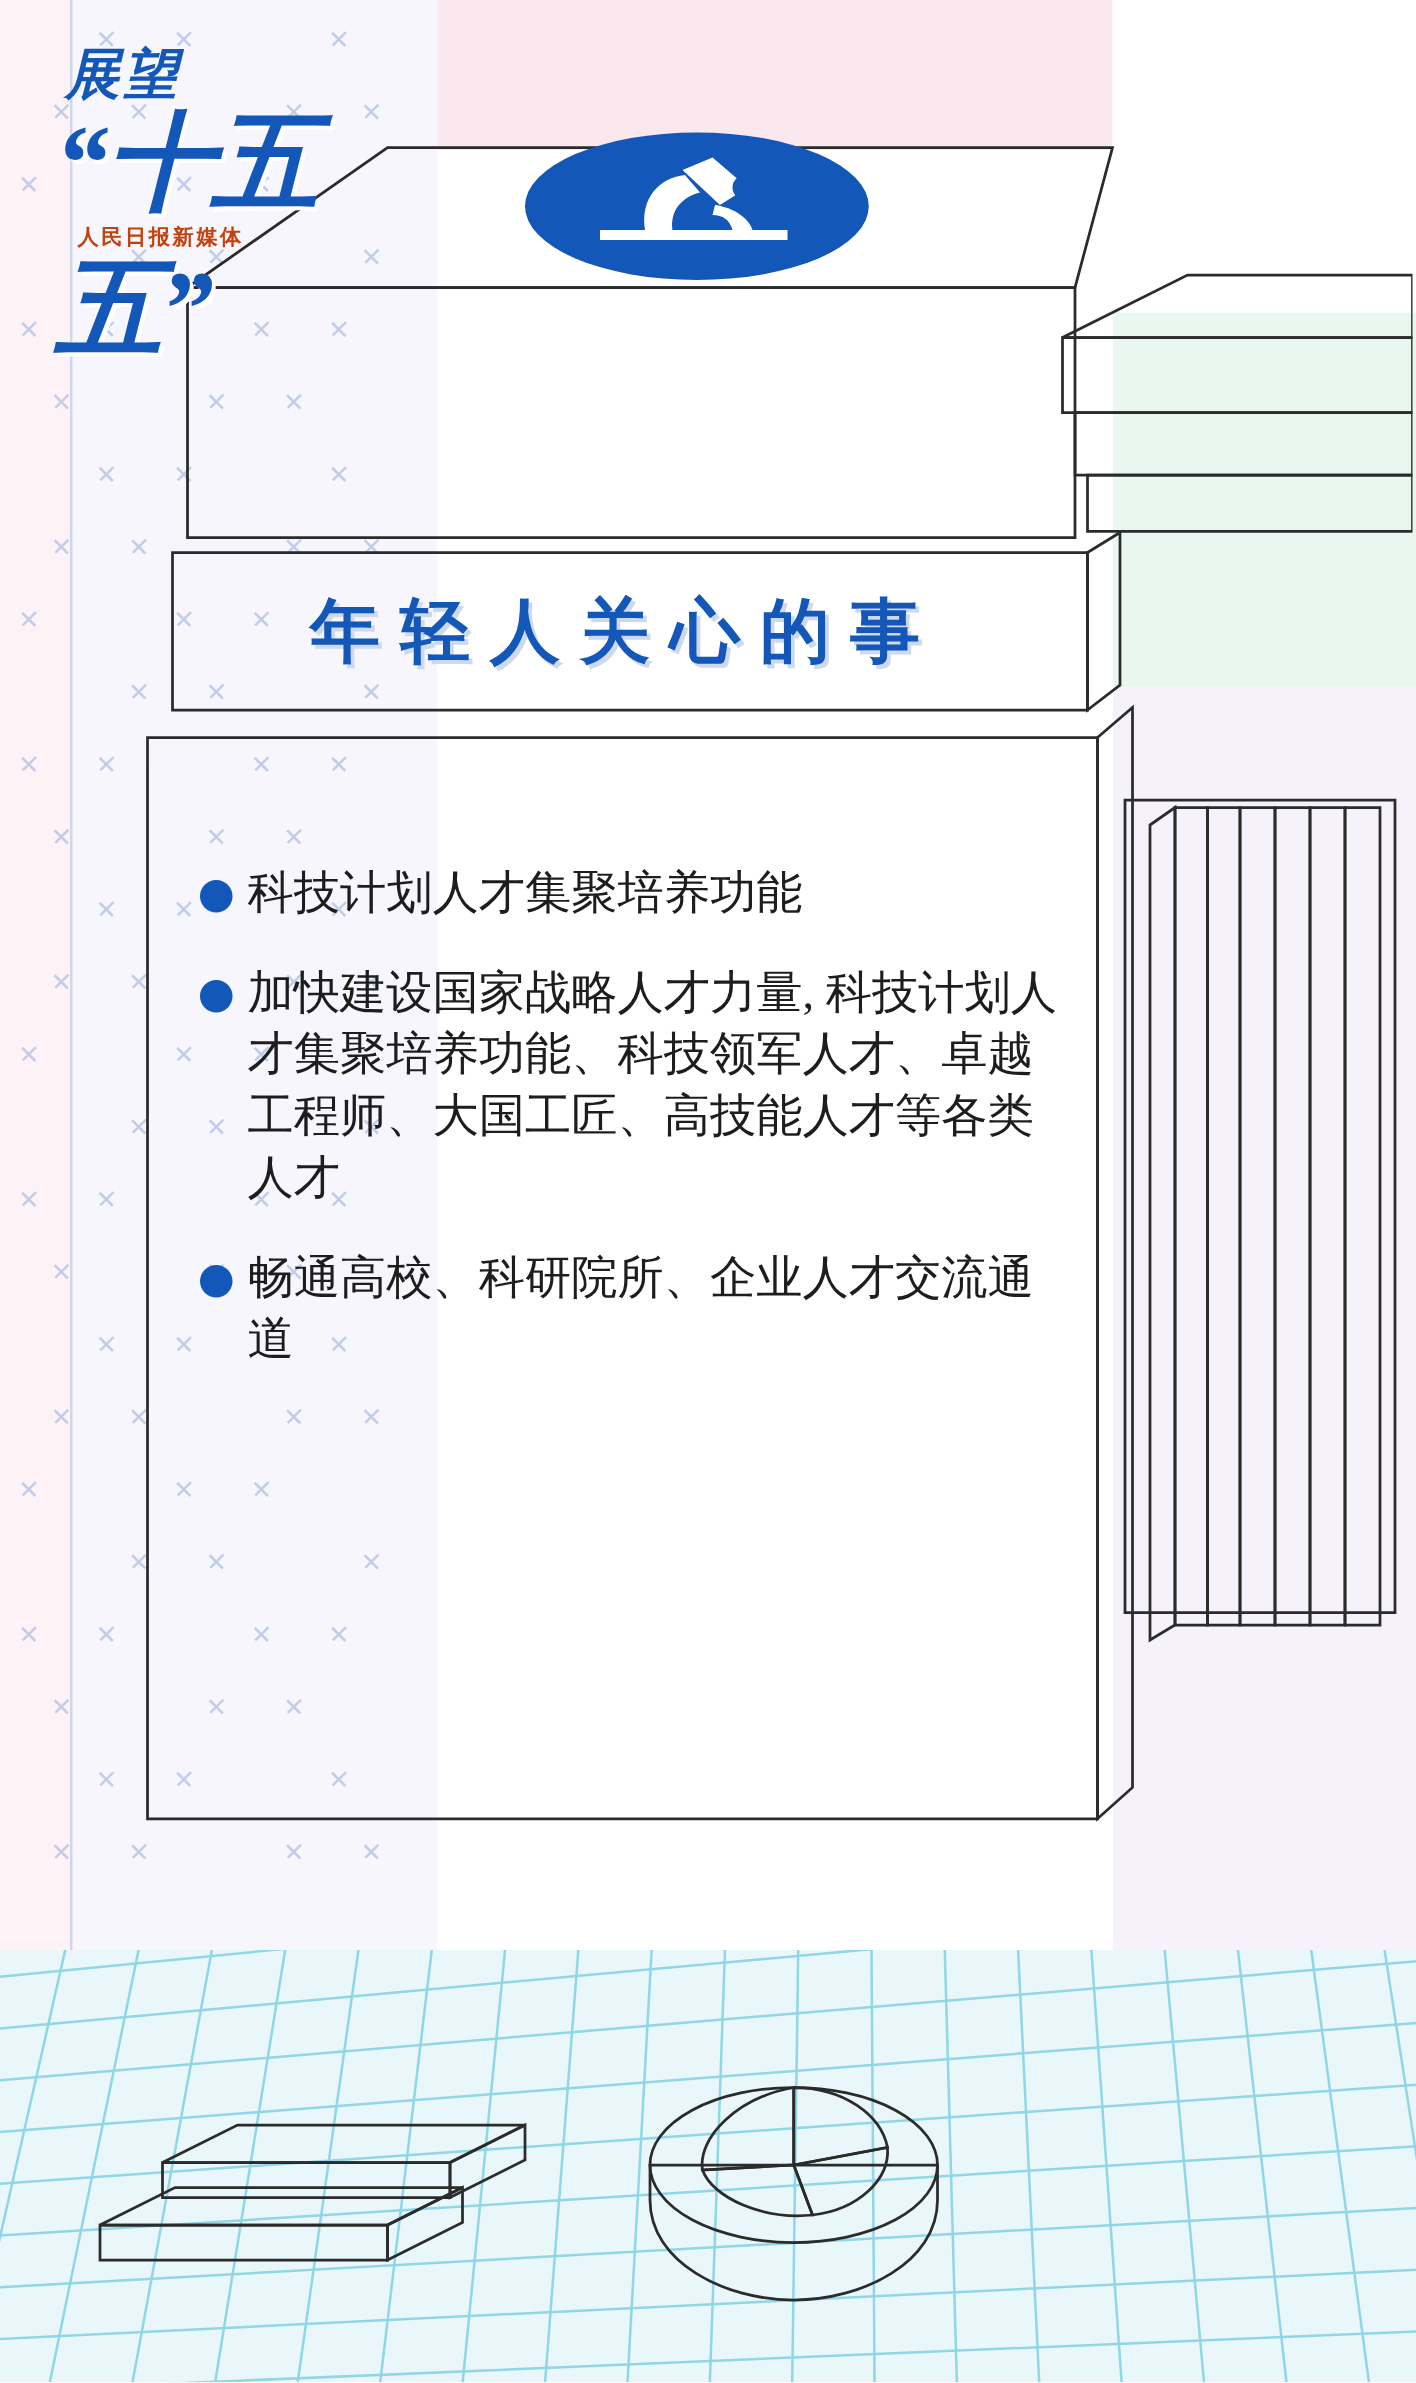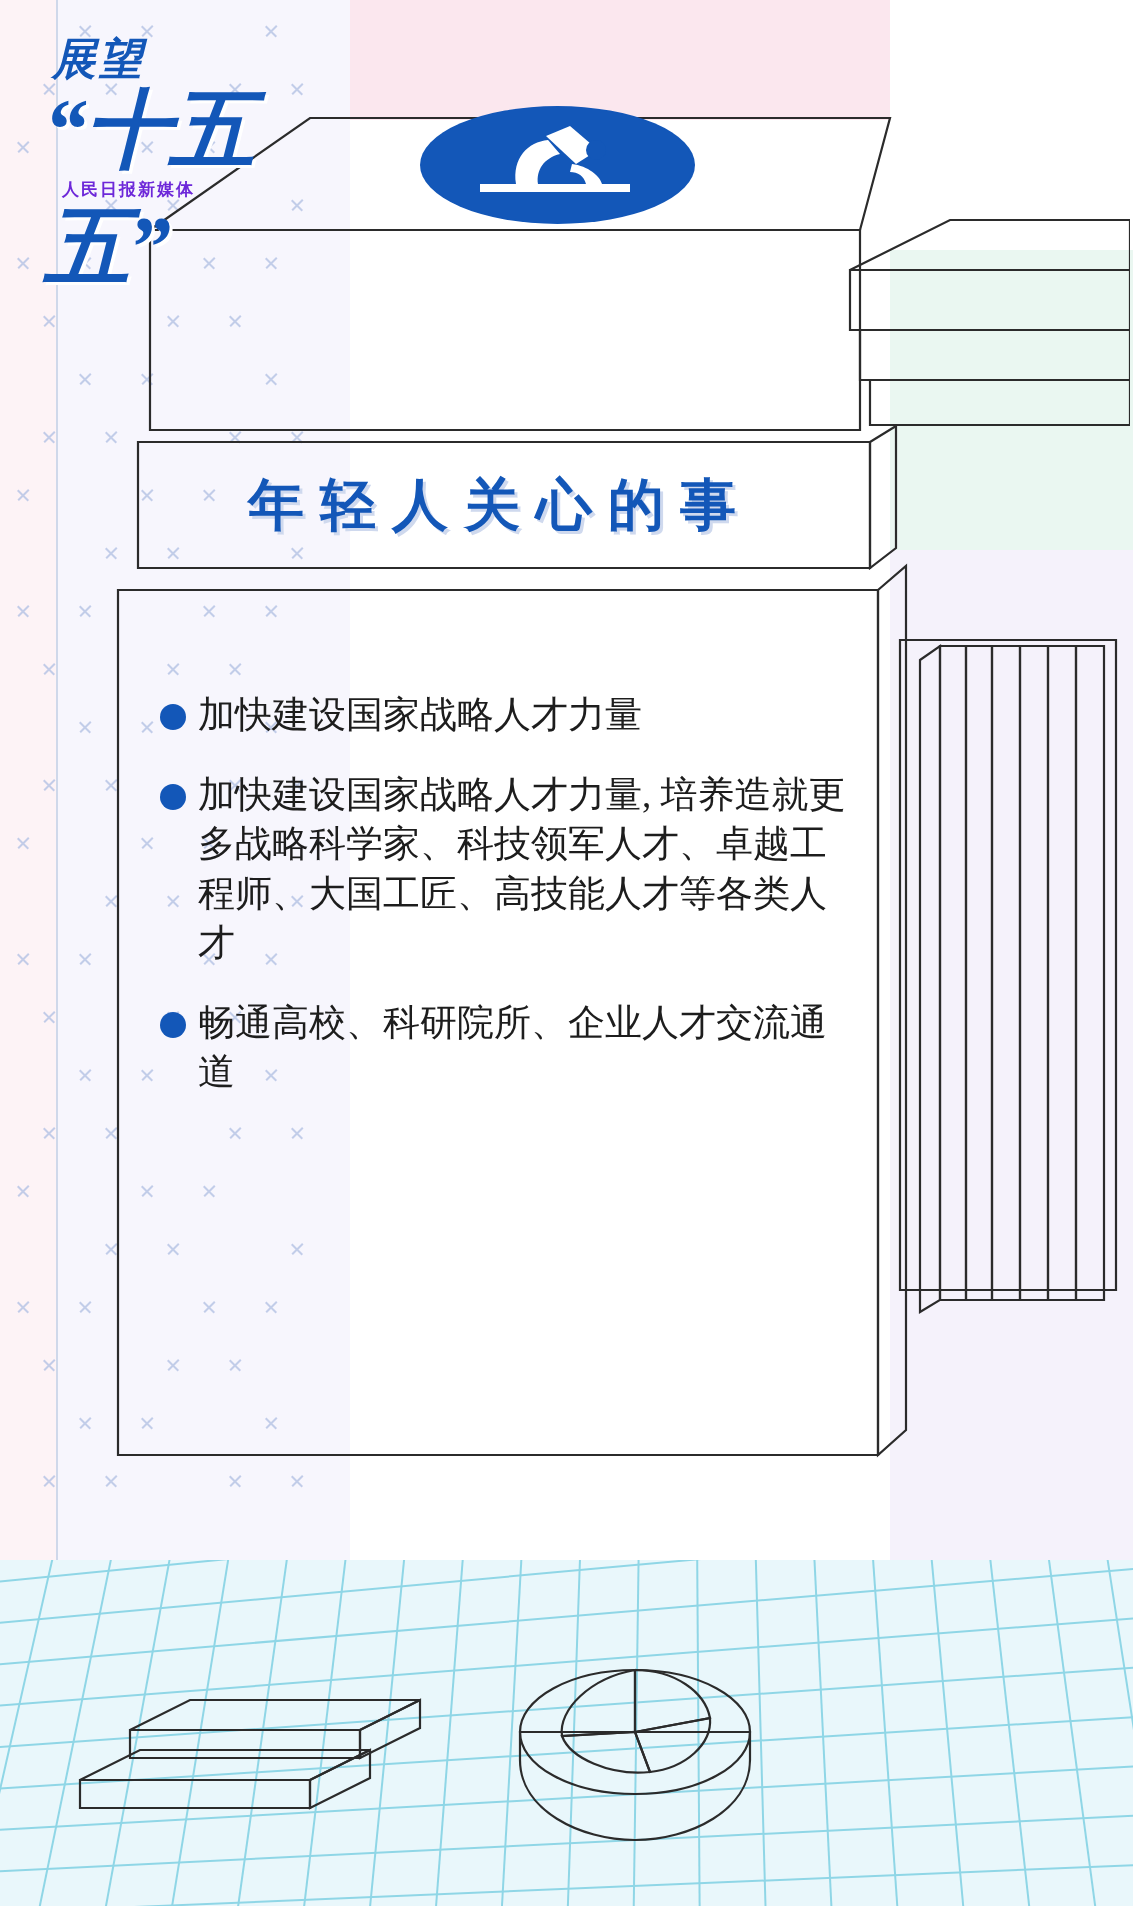--- a/index.html
+++ b/index.html
@@ -192,21 +192,21 @@
     color: #1357b8;
     font-style: italic;
     letter-spacing: -2px;
     font-family: "Liberation Serif", "DejaVu Serif", serif;
     text-shadow: 3px 3px 0 #ffffff;
   }
   .logo .src {
     position: absolute;
     left: 18px; top: 148px;
     font-size: 17px;
-    color: #6d28d9;
+    color: #c2410c;
     letter-spacing: 2px;
     font-weight: 700;
   }
 
   
   .pie-wrap { position: absolute; left: 500px; top: 1640px; }
   .ruler-wrap { position: absolute; left: 60px; top: 1670px; }
 </style>
 </head>
 <body>
@@ -473,25 +473,25 @@
   <div class="subtitle-cn">年轻人关心的事</div>
 
   <svg style="position:absolute;left:100px;top:550px" width="820" height="930" viewBox="0 0 820 930">
     <path class="edge" d="M18 40 L778 40 L778 905 L18 905 Z" fill="#ffffff"></path>
     <path class="edge" d="M778 40 L806 16 L806 880 L778 905 Z" fill="#ffffff"></path>
   </svg>
 
   <div class="bullets" id="bullets">
       <div class="bullet-row">
         <span class="dot"></span>
-        <span class="btext">加快建设国家战略人才力量</span>
+        <span class="btext">科技计划人才集聚培养功能</span>
       </div>
       <div class="bullet-row">
         <span class="dot"></span>
-        <span class="btext">加快建设国家战略人才力量, 培养造就更多战略科学家、科技领军人才、卓越工程师、大国工匠、高技能人才等各类人才</span>
+        <span class="btext">加快建设国家战略人才力量, 科技计划人才集聚培养功能、科技领军人才、卓越工程师、大国工匠、高技能人才等各类人才</span>
       </div>
       <div class="bullet-row">
         <span class="dot"></span>
         <span class="btext">畅通高校、科研院所、企业人才交流通道</span>
       </div>
     </div>
 
   <div class="logo">
     <div class="zw">展望</div>
     <div class="big">“十五五”</div>

